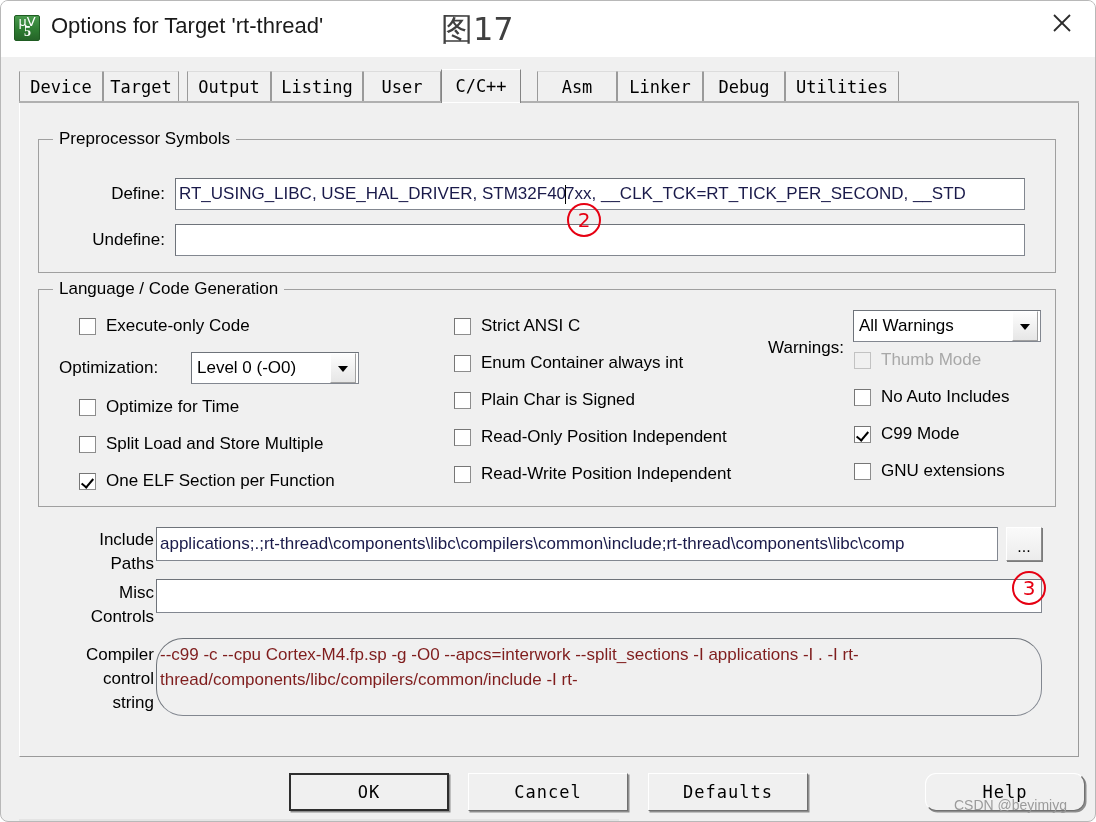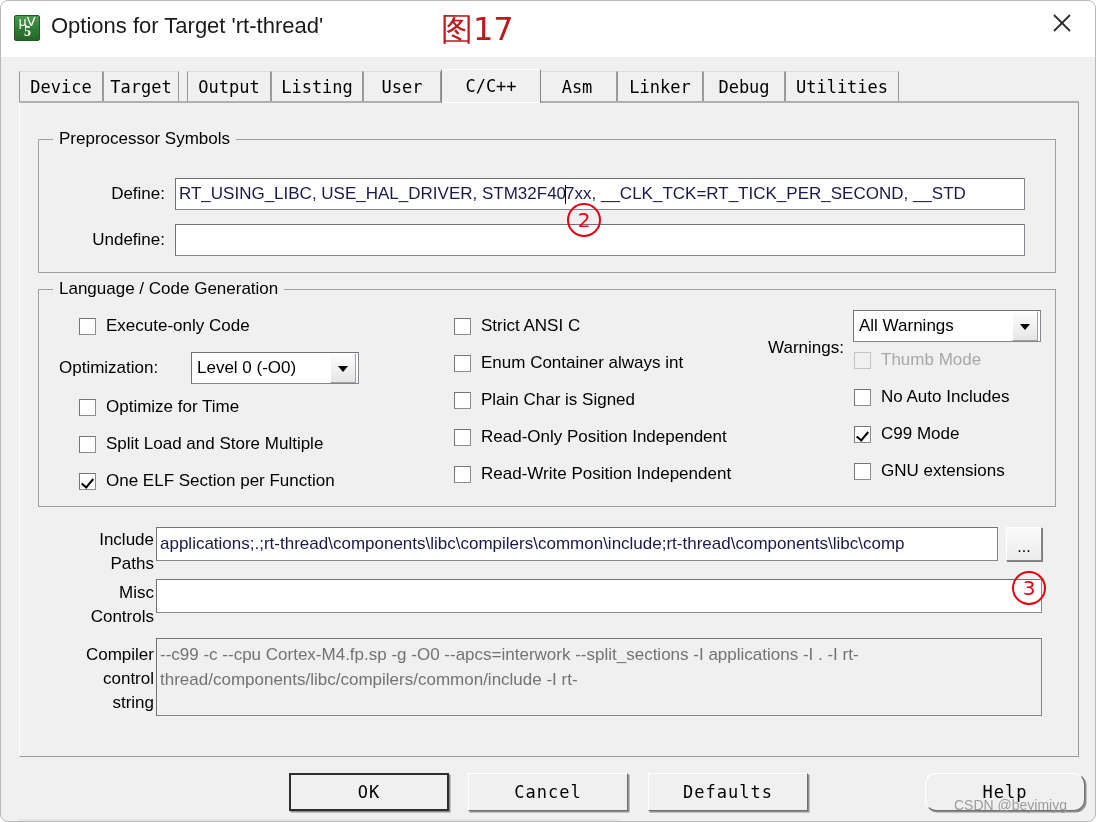--- a/index.html
+++ b/index.html
@@ -74,21 +74,21 @@
     left: 50px; top: 12px;
     font-size: 22px;
     color: #1a1a1a;
     font-family: "Liberation Sans", sans-serif;
     white-space: nowrap;
   }
   #fig-annotation {
     position: absolute;
     left: 440px; top: 9px;
     font-size: 32px;
-    color: #b91c1c;
+    color: #404040;
     font-family: "DejaVu Sans", sans-serif;
     line-height: 38px;
     white-space: nowrap;
   }
   #close-btn {
     position: absolute;
     right: 0px; top: 0px;
     width: 66px; height: 46px;
     cursor: default;
   }
@@ -194,21 +194,22 @@
   }
   .textfield.multi {
     display: block;
     padding-top: 3px;
     line-height: 25px;
     white-space: normal;
     word-break: break-word;
   }
   .textfield.readonly {
     background: #f0f0f0;
-    color: #737373;
+    color: #7f1d1d;
+    border-radius: 27px;
   }
   .caret {
     display: inline-block;
     width: 1px;
     background: #000;
     height: 19px;
     vertical-align: -4px;
     margin: 0 -1px;
   }
 
@@ -386,21 +387,21 @@
       </svg>
     </div>
   </div>
 
   <div id="tabstrip">
     <div class="tab" style="left:0px;   width:84px;"><span>Device</span></div>
     <div class="tab" style="left:84px;  width:76px;"><span>Target</span></div>
     <div class="tab" style="left:168px; width:84px;"><span>Output</span></div>
     <div class="tab" style="left:252px; width:92px;"><span>Listing</span></div>
     <div class="tab" style="left:344px; width:78px;"><span>User</span></div>
-    <div class="tab active" style="left:422px; width:100px;"><span>C/C++</span></div>
+    <div class="tab active" style="left:422px; width:80px;"><span>C/C++</span></div>
     <div class="tab" style="left:518px; width:80px;"><span>Asm</span></div>
     <div class="tab" style="left:598px; width:86px;"><span>Linker</span></div>
     <div class="tab" style="left:684px; width:82px;"><span>Debug</span></div>
     <div class="tab" style="left:766px; width:114px;"><span>Utilities</span></div>
   </div>
   <div id="tab-underline"></div>
 
   <div class="annot-circle" style="left:464px; top:92px; width:34px; height:34px;">
     <span>1</span>
   </div>

